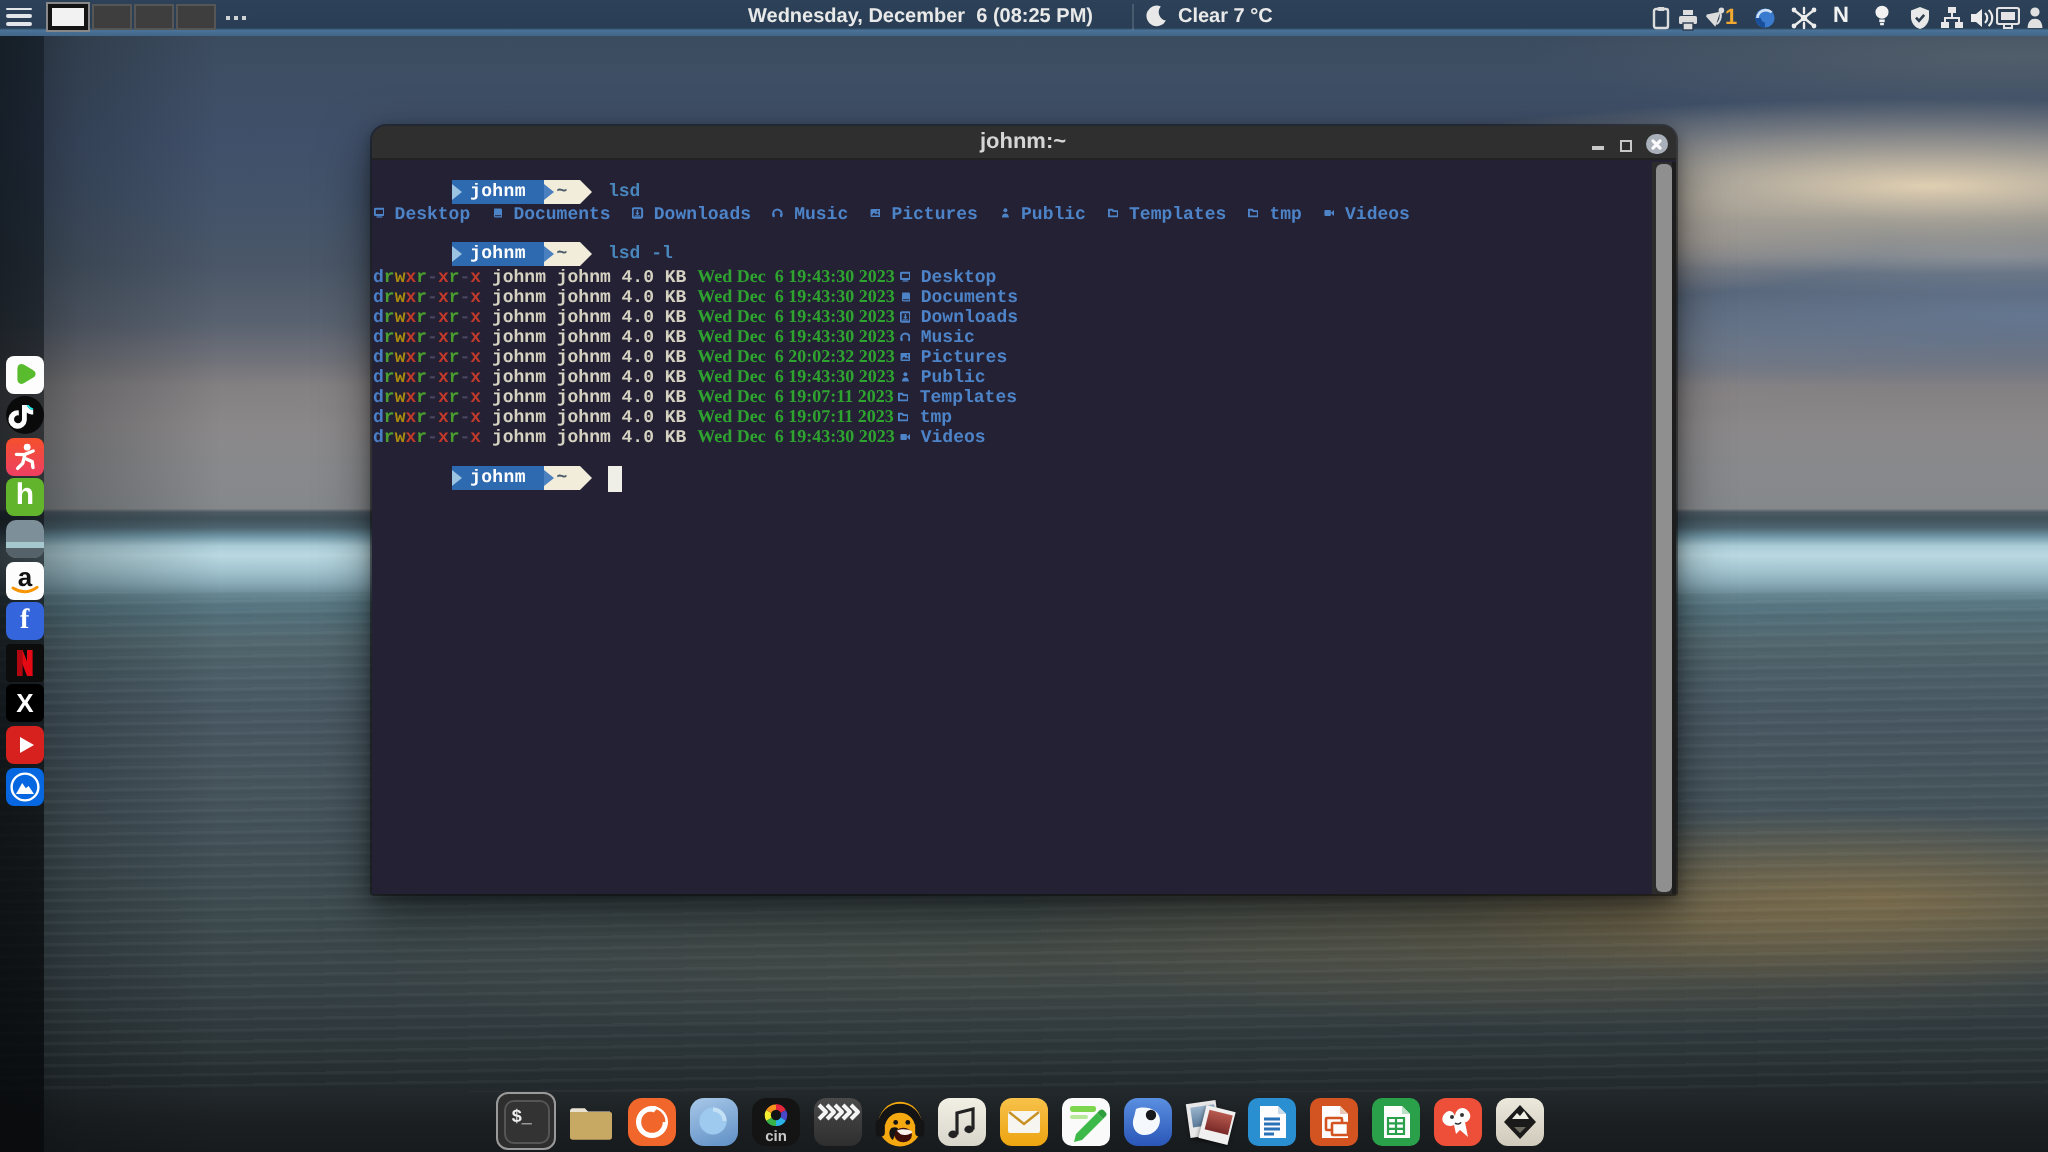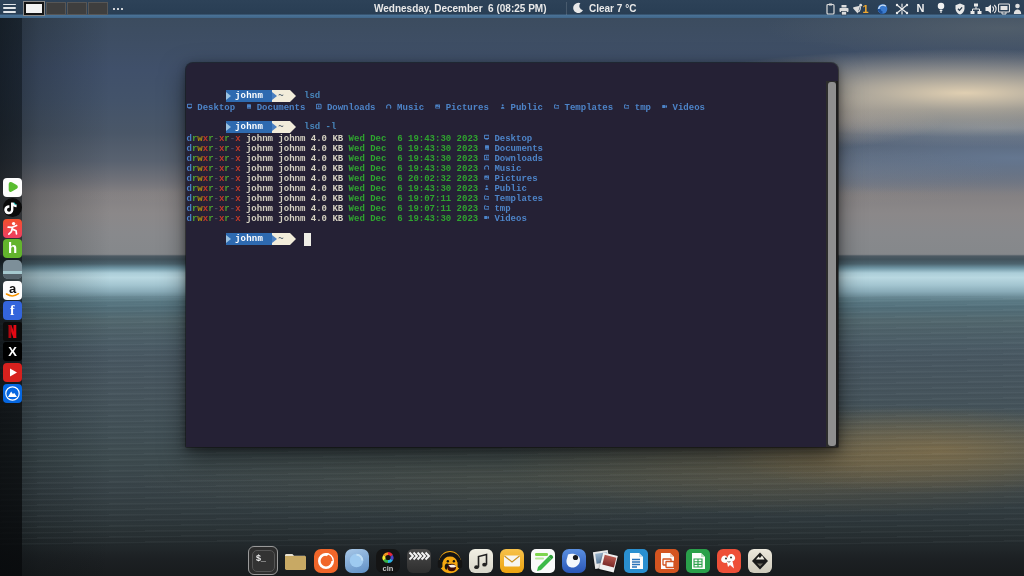--- a/index.html
+++ b/index.html
@@ -101,21 +101,21 @@
   #tbar .clos { position:absolute; left:637.5px; top:3.5px; width:10.5px; height:10.5px; border-radius:50%;
     background:#aab0ba; }
   #tcontent { position:absolute; left:0; top:18px; width:639px; height:366px; background:#252135;
     font-family:"Liberation Mono", monospace; font-size:9px; font-weight:bold; }
   #tscroll { position:absolute; right:0; top:18px; width:12px; height:366px; background:#2c2c2c; border-right:2px solid #1d1d1d; }
   #tscroll .thumb { position:absolute; left:2px; top:1px; width:8px; height:364px; background:#8f8f8f; border-radius:3px; }
 
   
   .trow { position:absolute; white-space:pre; line-height:10px; }
   .c-blue { color:#4d84c8; }
-  .c-grn  { color:#2fa32f; }
+  .c-grn  { color:#2fa32f;font-family:Liberation Serif, serif; }
   .c-usr  { color:#d6d2c2;font-family:Liberation Mono, monospace; }
   .c-d { color:#4a80c8; } .c-r { color:#4a9e2f; } .c-w { color:#ad8d0e; }
   .c-x { color:#c23a2a; } .c-n { color:#4a4660; }
   .gico { color:#4d84c8; vertical-align:-1.5px; }
 
   
   .pbar { position:absolute; left:1px; height:12px; font-family:"Liberation Mono",monospace;
     font-size:9px; font-weight:bold; }
   .pbar .s1 { position:absolute; left:0; top:0; width:39.5px; height:12px; background:#14532d;
     color:#fff; text-align:center; line-height:12px; letter-spacing:0.2px;margin-left:42px; }
@@ -374,20 +374,30 @@
       <path d="M10.5 12.5c1 .8 2.5.6 3-.3" stroke="#333" stroke-width=".8" fill="none"></path>
     </svg></div>
 <div class="bi" style="left:748.2px;top:549px;width:24px;height:24px;background:linear-gradient(180deg,#ece8dc,#cfcabb);border-radius:6px;">
   <svg width="24" height="24" viewBox="0 0 24 24">
       <path d="M12 3.5L20 12l-8 8.5L4 12z" fill="#1a1a1a"></path>
       <path d="M8 10.5l2.5-3 1.5 1.5 2-2.5 2.5 4z" fill="#f0ede2"></path>
       <path d="M9 14.5h6l-3 3z" fill="#6a675c"></path>
     </svg></div>
 
 <div id="term">
+  <div id="tbar">
+    <div class="title">johnm:~</div>
+    <div class="mini"></div>
+      <div class="maxi"></div>
+    <div class="clos">
+        <svg width="10.5" height="10.5" viewBox="0 0 10 10" style="display:block;">
+          <path d="M3.3 3.3l3.4 3.4M6.7 3.3L3.3 6.7" stroke="#fafafa" stroke-width="1.5" stroke-linecap="round"></path>
+        </svg>
+      </div>
+  </div>
   <div id="tcontent">
     <div class="pbar" style="top:9px;">
       <div class="s1">DLC-VM</div>
         <div class="a1"></div>
       <div class="s2">johnm</div>
         <div class="a2"></div>
       <div class="s3">~</div>
         <div class="a3"></div>
       <div class="cmd">lsd</div>
     </div>

